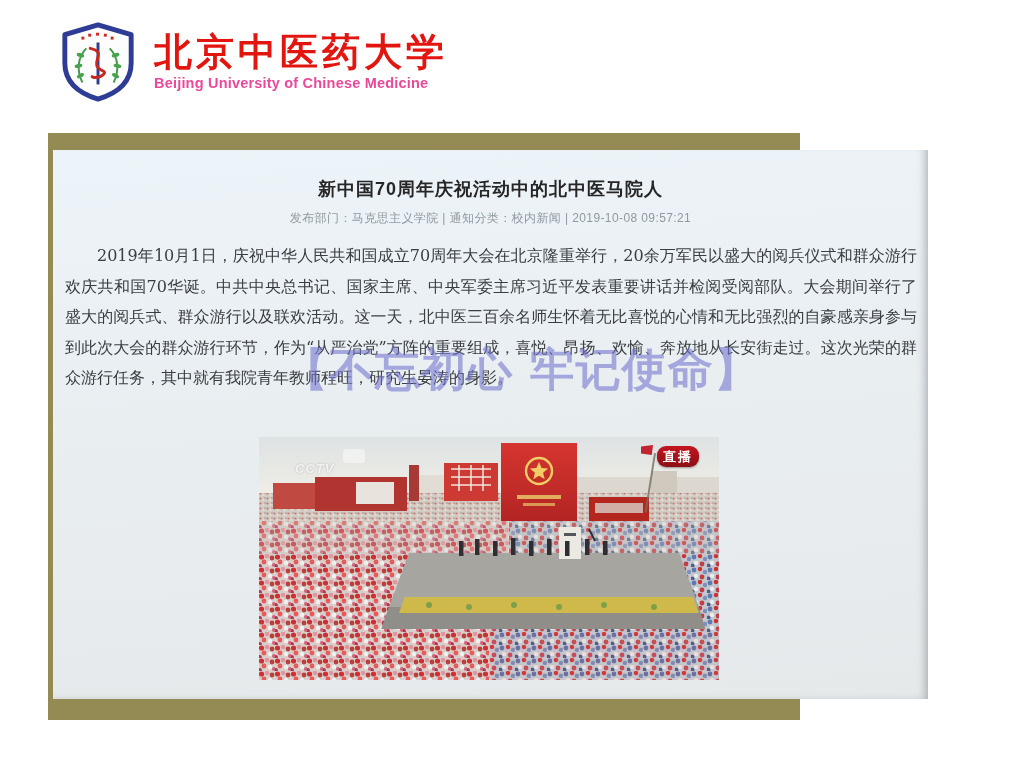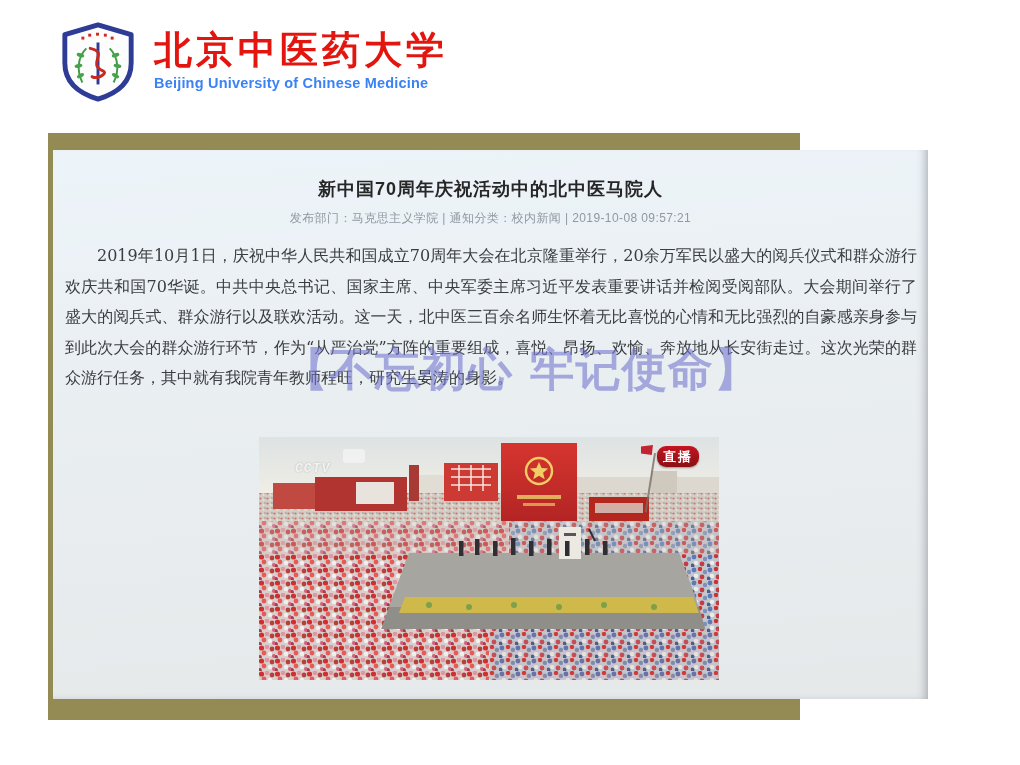--- a/index.html
+++ b/index.html
@@ -3,23 +3,23 @@
 <meta charset="utf-8">
 <style>
   html,body{margin:0;padding:0;}
   .page{position:relative;width:1020px;height:765px;background:#ffffff;overflow:hidden;
         font-family:"Liberation Sans",sans-serif;}
 
   
   .brand{position:absolute;left:57px;top:22px;display:flex;align-items:center;gap:15px;}
   .crest{width:82px;height:80px;flex:0 0 auto;}
   .brand-text{display:flex;flex-direction:column;}
-  .brand-cn{font-family:Liberation Mono, monospace;font-weight:bold;color:#e3150f;
+  .brand-cn{font-family:Liberation Serif, serif;font-weight:bold;color:#e3150f;
             font-size:38px;letter-spacing:4px;line-height:1.05;white-space:nowrap;}
-  .brand-en{font-weight:bold;color:#3b82f6;font-size:14.5px;margin-top:3px;letter-spacing:.2px;}
+  .brand-en{font-weight:bold;color:#ec4899;font-size:14.5px;margin-top:3px;letter-spacing:.2px;}
 
   
   .gold-frame{position:absolute;left:48px;top:133px;width:752px;height:587px;background:#948B54;}
   .card{position:absolute;left:5px;top:17px;width:875px;height:549px;
         background:linear-gradient(176deg,#edf4f9 0%,#e9eef1 45%,#e6e9ea 100%);
         box-shadow:inset -8px -2px 10px -6px rgba(55,58,70,.38);}
   .title{margin:27px 10px 0;text-align:center;font-size:18px;font-weight:bold;
          color:#262626;letter-spacing:1px;}
   .meta{margin-top:9px;text-align:center;font-size:12px;color:#8f99a0;letter-spacing:.4px;}
   .body{margin:14px 11px 0 12px;font-family:"DejaVu Serif",serif;font-size:16px;
@@ -29,21 +29,21 @@
   .wm{position:absolute;font-family:"DejaVu Serif",serif;white-space:nowrap;z-index:6;
       font-weight:bold;color:rgba(112,116,205,.58);pointer-events:none;}
   .wm1{left:283px;top:340px;font-size:45px;letter-spacing:1px;}
   .wm2{left:330px;top:388px;font-size:52px;letter-spacing:3px;}
 
   
   .photo{position:absolute;left:206px;top:287px;width:460px;height:243px;margin:0;
          overflow:hidden;background:#cfd3d4;}
   .photo svg{position:absolute;left:0;top:0;width:100%;height:100%;}
   .cctv{position:absolute;left:36px;top:24px;font-size:13px;font-style:italic;font-weight:bold;
-        color:rgba(255,255,255,.78);letter-spacing:1px;text-shadow:0 0 2px rgba(110,110,110,.45);font-family:Liberation Mono, monospace;}
+        color:rgba(255,255,255,.78);letter-spacing:1px;text-shadow:0 0 2px rgba(110,110,110,.45);}
   .cctv-mark{position:absolute;left:84px;top:12px;width:22px;height:14px;border-radius:3px;
         background:rgba(255,255,255,.45);}
   .live{position:absolute;right:20px;top:9px;background:linear-gradient(#c41420,#8c0f14);
         color:#fff;font-weight:bold;font-size:13px;line-height:1;padding:4px 6px;
         border-radius:9px;letter-spacing:2px;box-shadow:0 1px 2px rgba(0,0,0,.35);}
   .flag{position:absolute;right:66px;top:8px;width:12px;height:10px;background:#c22431;
         clip-path:polygon(0 15%,100% 0,90% 100%,0 85%);}
   .flagpole{position:absolute;right:64px;top:16px;width:1.5px;height:60px;
         background:rgba(120,110,100,.8);transform:rotate(9deg);transform-origin:top;}
 </style>

